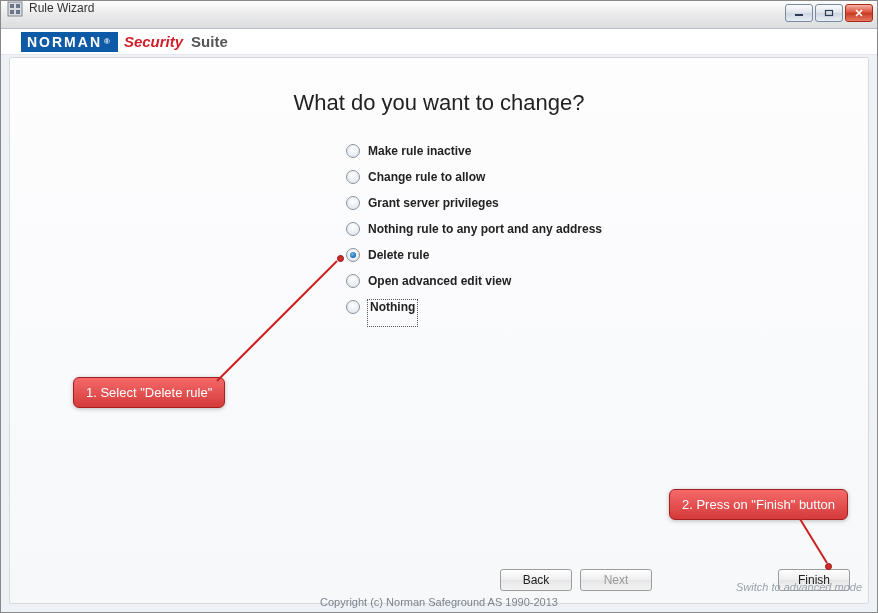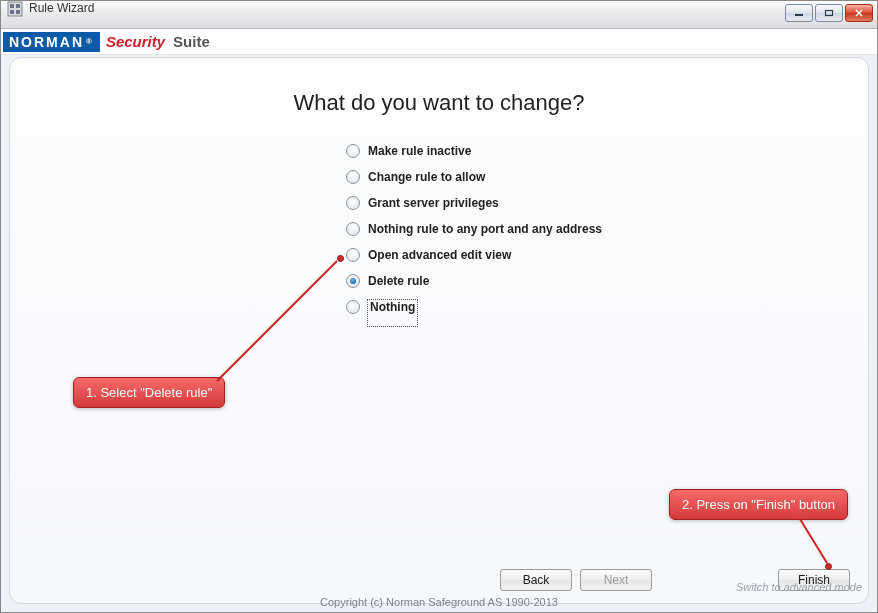--- a/index.html
+++ b/index.html
@@ -57,21 +57,21 @@
       background: linear-gradient(#f6b3a7, #d94b34 48%, #c63a22 52%, #e97a63);
       border-color: #a82c18;
       color: #fff;
     }
     
     .brand-bar {
       height: 26px;
       background: #fff;
       display: flex;
       align-items: center;
-      padding-left: 2px;
+      padding-left: 20px;
       border-bottom: 1px solid #e6e7ea;
     }
     .brand-block {
       background: #0d5aa6;
       color: #fff;
       font-weight: bold;
       letter-spacing: 2px;
       font-family: Arial, sans-serif;
       font-size: 14px;
       padding: 2px 6px;
@@ -83,21 +83,21 @@
     .brand-text .b1 { color: #d1202b; font-size: 15px; font-weight: bold; font-style: italic; font-family: Arial, sans-serif; }
     .brand-text .b2 { color: #555; font-size: 15px; font-weight: bold; font-family: Arial, sans-serif; }
 
     
     .main {
       position: absolute;
       top: 56px;
       left: 8px; right: 8px; bottom: 8px;
       background: linear-gradient(#fdfdfe, #f7f8fa);
       border: 1px solid #d7d9dd;
-      border-radius: 12px;
+      border-radius: 2px;
     }
     .heading {
       position: absolute;
       left: 0; right: 0;
       top: 32px;
       text-align: center;
       font-size: 22px;
       color: #222;
       font-family: Arial, sans-serif;
     }
@@ -259,26 +259,26 @@
     </div>
     <div class="opt-row">
       <span class="radio"></span>
       <span class="opt-label">Grant server privileges</span>
     </div>
     <div class="opt-row">
       <span class="radio"></span>
       <span class="opt-label">Nothing rule to any port and any address</span>
     </div>
     <div class="opt-row">
-      <span class="radio"></span>
-      <span class="opt-label">Open advanced edit view</span>
-    </div>
-    <div class="opt-row">
       <span class="radio checked"></span>
       <span class="opt-label">Delete rule</span>
+    </div>
+    <div class="opt-row">
+      <span class="radio"></span>
+      <span class="opt-label">Open advanced edit view</span>
     </div>
     <div class="opt-row">
       <span class="radio"></span>
       <span class="opt-label dotted">Nothing</span>
     </div>
   </div>
 
   <div class="btn-row">
     <div class="btn btn-back">Back</div>
     <div class="btn btn-next disabled">Next</div>

